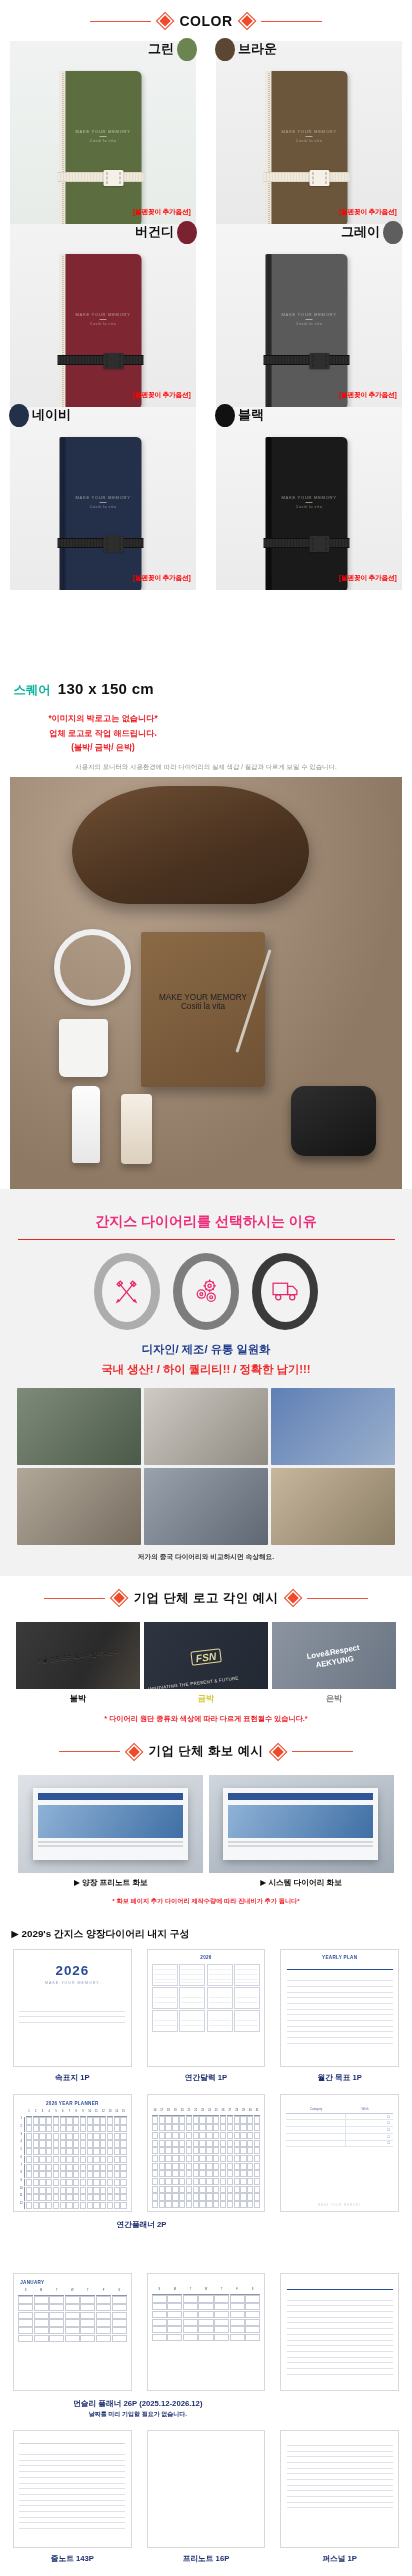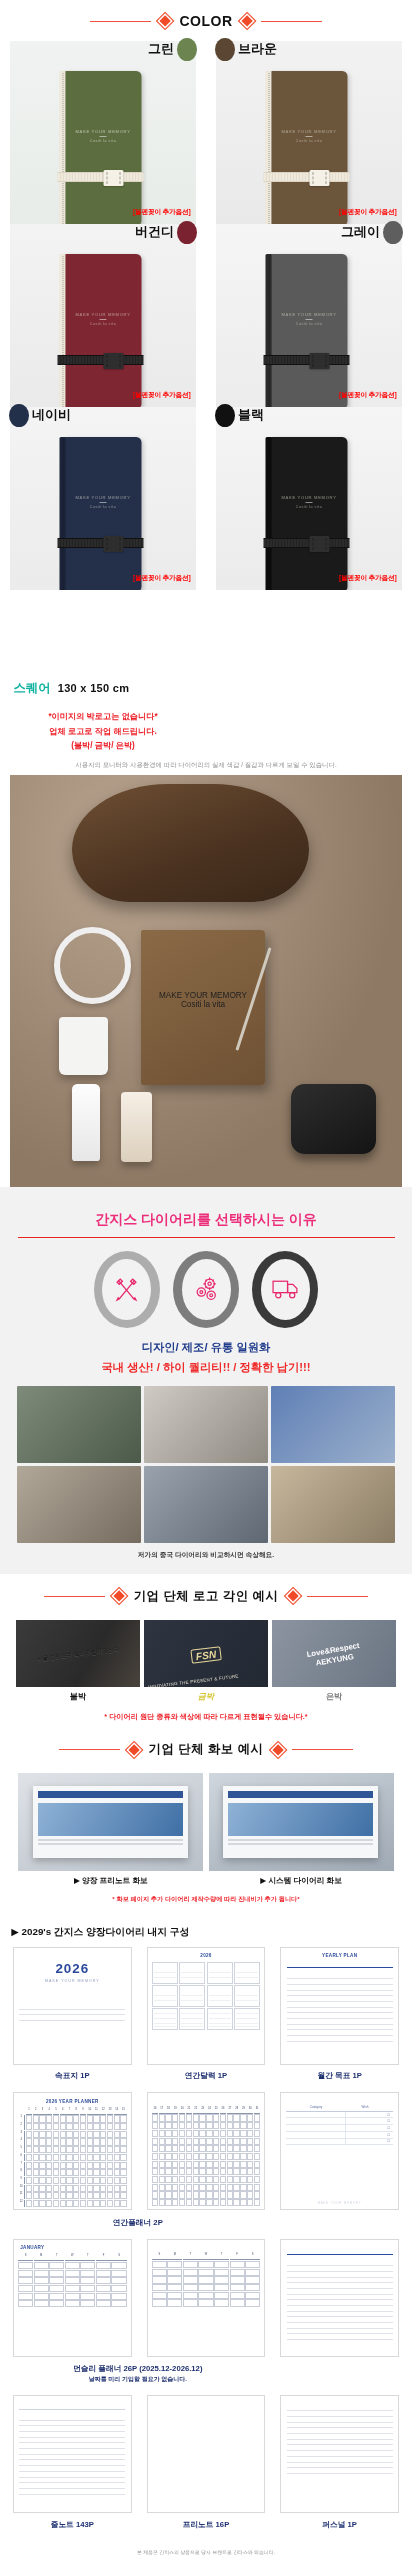--- a/index.html
+++ b/index.html
@@ -86,21 +86,21 @@
 
   .badge-option {
     position:absolute; right:5.2px; bottom:7.2px; z-index:6;
     color:#ff0000; font-size:6.7px; font-weight:bold; letter-spacing:-0.2px;
   }
 
   
   .spare-row { display:flex; align-items:baseline; justify-content:flex-start;
     gap:7.2px; padding: 13.4px 0 0 0; }
   .spare-name { color:#12b2a0; font-size:12.4px; font-weight:bold; }
-  .spare-dim { color:#111; font-size:11px; font-weight:bold; letter-spacing:0.3px; }
+  .spare-dim { color:#111; font-size:15px; font-weight:bold; letter-spacing:0.3px; }
   .red-note { color:#ed1c24; font-weight:bold; font-size:8.2px; line-height:1.75; text-align:center; }
   .gray-note { color:#8b8b8b; font-size:6.4px; text-align:center; padding:7.2px 0 5.2px; }
 
   
   .photo {
     width:392px; margin:0 auto; position:relative; overflow:hidden;
   }
   .lifestyle {
     height:412px; background:
       radial-gradient(ellipse at 30% 18%, #b9a48f 0%, #a08b77 40%, #8e7964 70%),
@@ -190,40 +190,40 @@
   .logo-img .mark { position:absolute; left:50%; top:52%; transform:translate(-50%,-50%) rotate(-7deg); white-space:nowrap; }
   .logo-img.i1 .mark { color:#1d1d1d; font-size:5.7px; font-weight:bold; text-shadow:0 0.5px 0 rgba(255,255,255,.18); }
   .logo-img.i2 .mark .fsn {
     display:inline-block; color:#e8d79a; font-size:10.3px; font-weight:bold; font-style:italic;
     border:1px solid #e8d79a; border-radius:2.1px; padding:0.5px 3.6px;
   }
   .logo-img.i2 .sub { position:absolute; left:4.1px; bottom:3.1px; color:#e8e2d0; font-size:4.4px; letter-spacing:0.3px; transform:rotate(-7deg); }
   .logo-img.i3 .mark { color:#ffffff; font-size:7.7px; font-weight:bold; line-height:1.25; text-align:center; transform:translate(-50%,-50%) rotate(-10deg); }
   .logo-cap { text-align:center; font-size:8.2px; font-weight:bold; padding-top:4.1px; }
   .logo-cap.bul { color:#111; }
-  .logo-cap.gum { color:#d8c73a;font-style:italic; }
+  .logo-cap.gum { color:#d8c73a; }
   .logo-cap.eun { color:#7b7b7b;text-align:center; }
 
   
   .cat-row { display:flex; gap:5.2px; justify-content:center; padding: 3.1px 10.3px 0; }
   .cat-card { width:185px; }
   .cat-img { height:98px; position:relative; overflow:hidden; background:#e9eaec; }
   .cat-img.c1 { background:linear-gradient(160deg,#dfe3e8,#b9c0c8); }
   .cat-img.c2 { background:linear-gradient(160deg,#cfd6dd,#9fa9b4); }
   .cat-img .sheet { position:absolute; left:14.4px; top:13.4px; width:155px; height:72px; background:#f6f7f8; box-shadow:0 3.1px 7.2px rgba(0,0,0,.25); }
   .cat-img .sheet .topbar { height:6.2px; background:#2f5597; margin:5.2px; }
   .cat-img .sheet .pic { height:33px; margin:3.1px 5.2px; background:linear-gradient(120deg,#8fb2d6,#3f6fa5); }
   .cat-img .sheet .line { height:2.1px; margin:2.1px 5.2px; background:#d4d8dd; }
   .cat-cap { text-align:center; font-size:7.7px; font-weight:bold; color:#111; padding-top:5.2px; }
 
   
   .contents-title {
     font-size:9.8px; font-weight:bold; color:#111; padding: 15.5px 0 8.2px 11.3px;
   }
-  .grid3 { display:flex; gap:15px; justify-content:flex-end; padding: 0 13px; }
+  .grid3 { display:flex; gap:15px; justify-content:space-between; padding: 0 13px; }
   .pcell { width:125px; }
   .psheet {
     height:118px; background:#fff; border:0.5px solid #d9d9d9; position:relative; overflow:hidden;
   }
   .pcap { text-align:center; font-size:7.7px; font-weight:bold; color:#1d2f6f; padding:6.2px 0 11.3px; }
   .pcap .small { font-size:6px; font-weight:bold; color:#1d2f6f; display:block; padding-top:1px; }
 
   
   .mini-title { text-align:center; color:#2b4a9b; font-size:4.6px; font-weight:bold; padding-top:5.2px; letter-spacing:0.3px; }
   .mini-big { text-align:center; color:#2b4a9b; font-size:13.4px; font-weight:bold; letter-spacing:1px; padding-top:13.4px;}
@@ -1073,21 +1073,21 @@
                 <td style="border-bottom:0.5px solid #e2e6ee;height:6.7px;"></td>
                 <td style="border-bottom:0.5px solid #e2e6ee;border-left:0.5px solid #e2e6ee;"></td>
                 <td style="border-bottom:0.5px solid #e2e6ee;text-align:center;">☐</td>
               </tr>
         </tbody>
           </table>
         <div style="position:absolute;bottom:4.1px;left:0;right:0;text-align:center;font-size:2.6px;letter-spacing:1px;color:#c9cfdd;">MAKE YOUR MEMORY</div>
       </div>
     </div>
   </div>
-  <div class="grid3" style="padding-top:1px;">
+  <div class="grid3" style="padding-top:1px;flex-direction:column;">
     <div class="pcell" style="width:257px;">
       <div class="pcap">연간플래너 2P</div>
     </div>
     <div class="pcell">
       <div class="pcap"></div>
     </div>
   </div>
 
   <div class="grid3">
     <div class="pcell">

